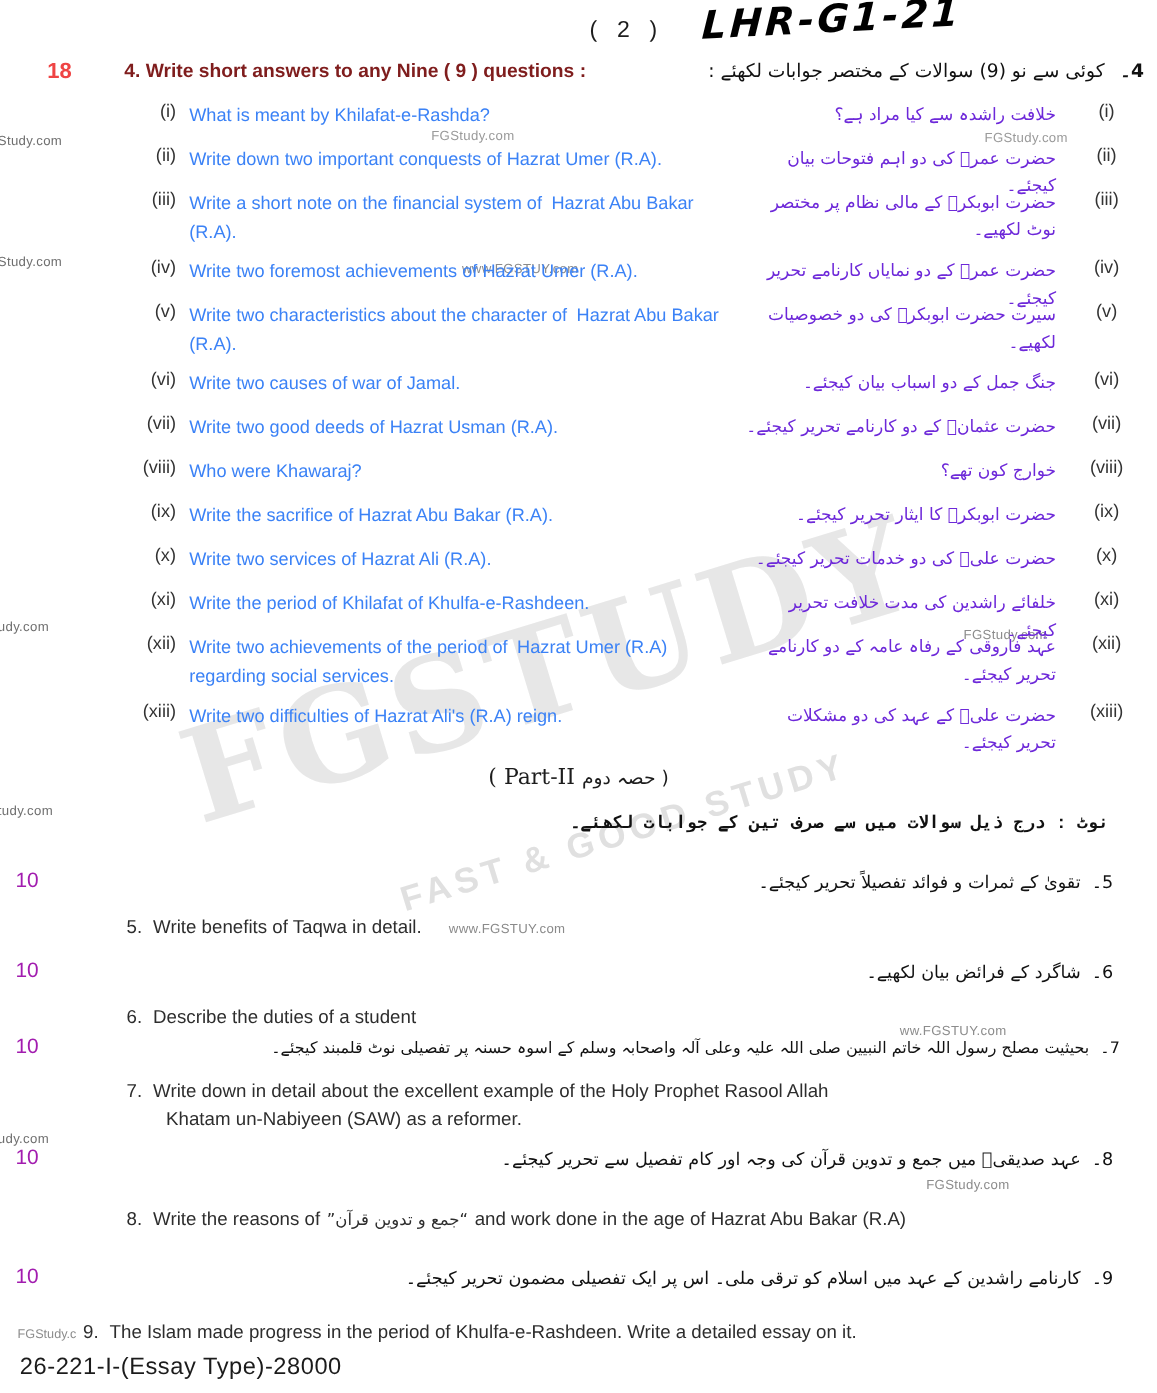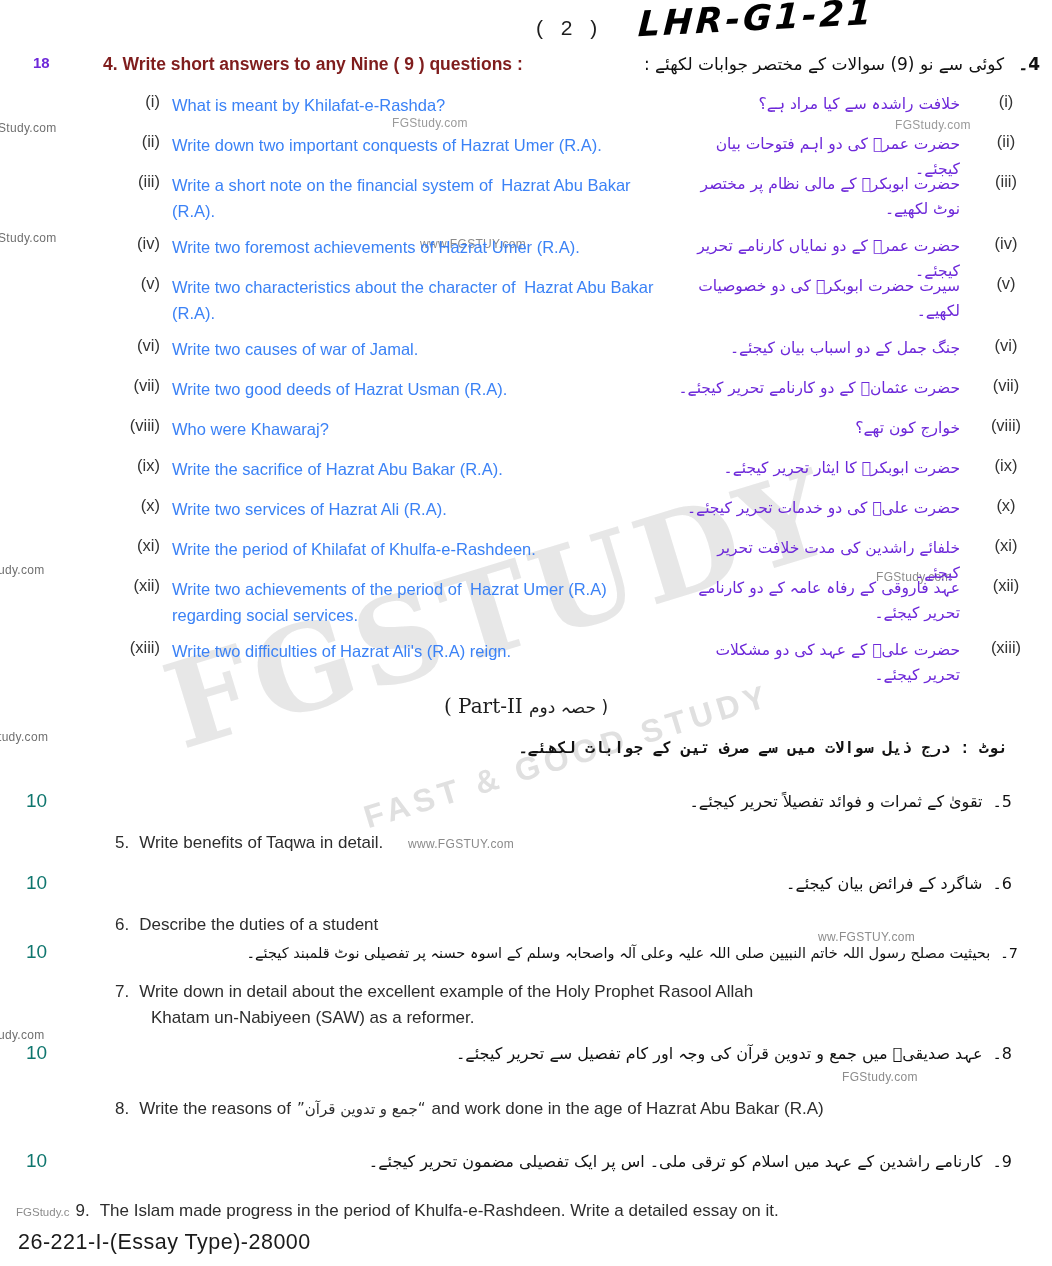--- a/index.html
+++ b/index.html
@@ -36,21 +36,21 @@
   
   .pageno{position:absolute;left:536px;top:16px;font-size:21px;letter-spacing:6px;color:#1d1d1d;z-index:2;}
   .handwritten{
     position:absolute;left:638px;top:-2px;z-index:2;
     font-family:"DejaVu Sans",sans-serif;font-weight:900;font-style:italic;
     font-size:35px;letter-spacing:3px;color:#000;
     transform:rotate(-3deg) skewX(-6deg);
   }
   
   .q4head{position:absolute;top:54px;left:0;right:0;display:flex;align-items:flex-start;z-index:2;}
-  .q4head .marks18{width:58px;text-align:left;padding-left:33px;font-weight:bold;font-size:15px;color:#6d28d9;}
+  .q4head .marks18{width:58px;text-align:left;padding-left:43px;font-weight:bold;font-size:20px;color:#ef4444;}
   .q4head .h-en{font-weight:bold;font-size:17.5px;color:#7f1d1d;margin-left:12px;white-space:nowrap;}
   .q4head .h-ur{margin-left:auto;direction:rtl;display:flex;gap:14px;padding-right:12px;
     font-family:"DejaVu Sans",sans-serif;font-size:17px;color:#111;}
   .q4head .h-ur .num{font-weight:bold;}
   
   .subq-list{position:absolute;top:90px;left:0;right:0;z-index:2;}
   .subq-row{display:flex;align-items:flex-start;height:38px;padding-top:2px;}
   .subq-row.two-line{height:60px;}
   .roman-l{width:160px;text-align:right;font-size:16.5px;color:#333;flex:none;}
   .en-wrap{width:500px;margin-left:12px;font-size:16.5px;line-height:26px;color:#3b82f6;flex:none;}
@@ -63,21 +63,21 @@
   .part2-head{position:absolute;top:694px;left:0;width:100%;text-align:center;z-index:2;
     font-family:"DejaVu Serif",serif;font-size:20px;color:#1d1d1d;}
   .part2-head .ur{font-family:"DejaVu Sans",sans-serif;font-size:17px;}
   .note-row{position:absolute;top:738px;left:0;right:0;display:flex;z-index:2;align-items:flex-start;}
   .note-en{margin-left:80px;font-weight:bold;font-size:17px;color:#141414;white-space:nowrap;}
   .note-ur{margin-left:auto;padding-right:44px;direction:rtl;font-family:Liberation Mono, monospace;
     font-size:16px;color:#111;font-weight:bold;}
   
   .p2q{position:absolute;left:0;right:0;z-index:2;}
   .p2q .toprow{display:flex;align-items:flex-start;}
-  .p2q .marks{width:50px;padding-left:26px;font-size:19px;color:#0f766e;flex:none;}
+  .p2q .marks{width:50px;padding-left:14px;font-size:19px;color:#a21caf;flex:none;}
   .p2q .ur-line{margin-left:auto;direction:rtl;display:flex;gap:10px;padding-right:40px;
     font-family:"DejaVu Sans",sans-serif;font-size:16px;line-height:24px;color:#111;text-align:right;}
   .p2q .ur-line .unum{white-space:nowrap;}
   .p2q .en-line{margin-top:16px;margin-left:115px;font-size:17px;color:#2d2d2d;line-height:26px;}
   .p2q .en-line .qnum{margin-right:10px;}
   .q5blk{top:790px;} .q6blk{top:872px;} .q7blk{top:941px;} .q8blk{top:1042px;} .q9blk{top:1150px;}
   .q7blk .ur-line{font-size:14.5px;padding-right:34px;}
   .q7blk .en-line{margin-top:14px;}
   .q7blk .en-line .l2{display:block;margin-left:36px;}
   .q8blk .en-line{margin-top:30px;}
@@ -273,21 +273,21 @@
     <div class="en-line">
       <span class="qnum">5.</span><span>Write benefits of Taqwa in detail.</span>
     </div>
   </div>
 
   <div class="p2q q6blk">
     <div class="toprow">
       <span class="marks">10</span>
       <span class="ur-line">
         <span class="unum">6۔</span>
-        <span>شاگرد کے فرائض بیان کیجئے۔</span>
+        <span>شاگرد کے فرائض بیان لکھیے۔</span>
       </span>
     </div>
     <div class="en-line">
       <span class="qnum">6.</span><span>Describe the duties of a student</span>
     </div>
   </div>
 
   <div class="p2q q7blk">
     <div class="toprow">
       <span class="marks">10</span>

